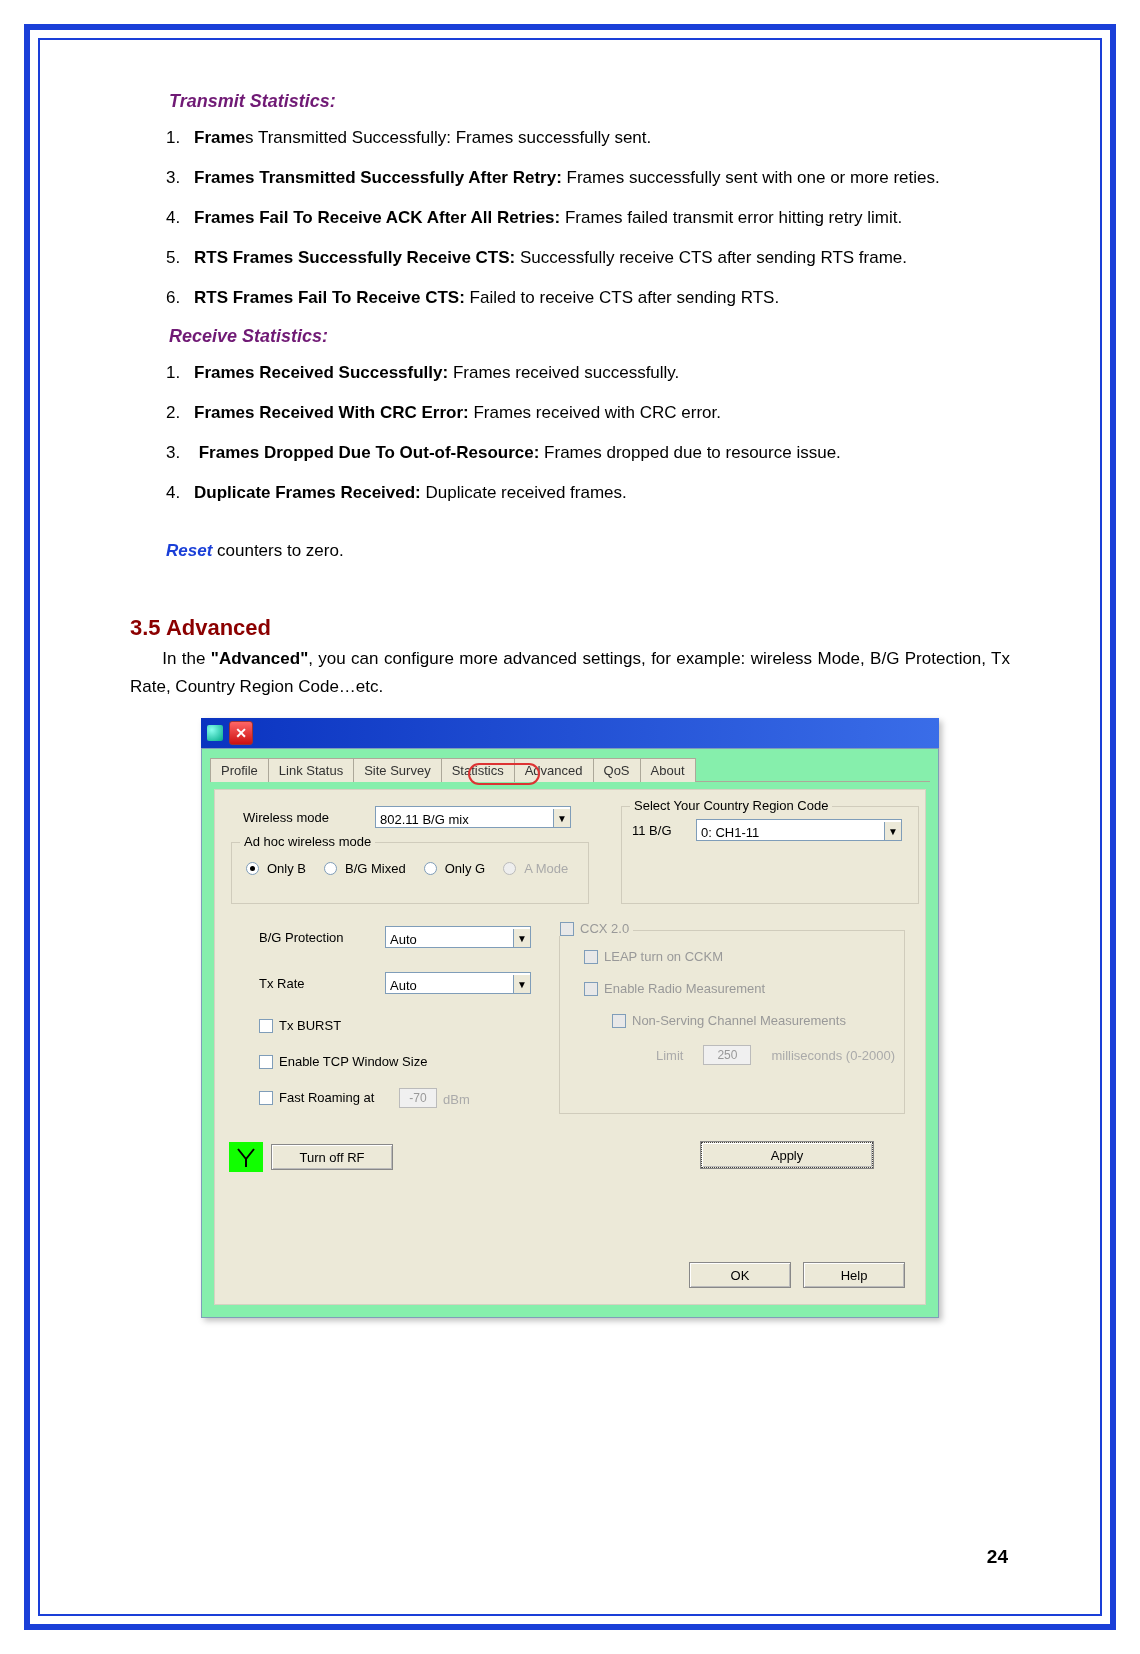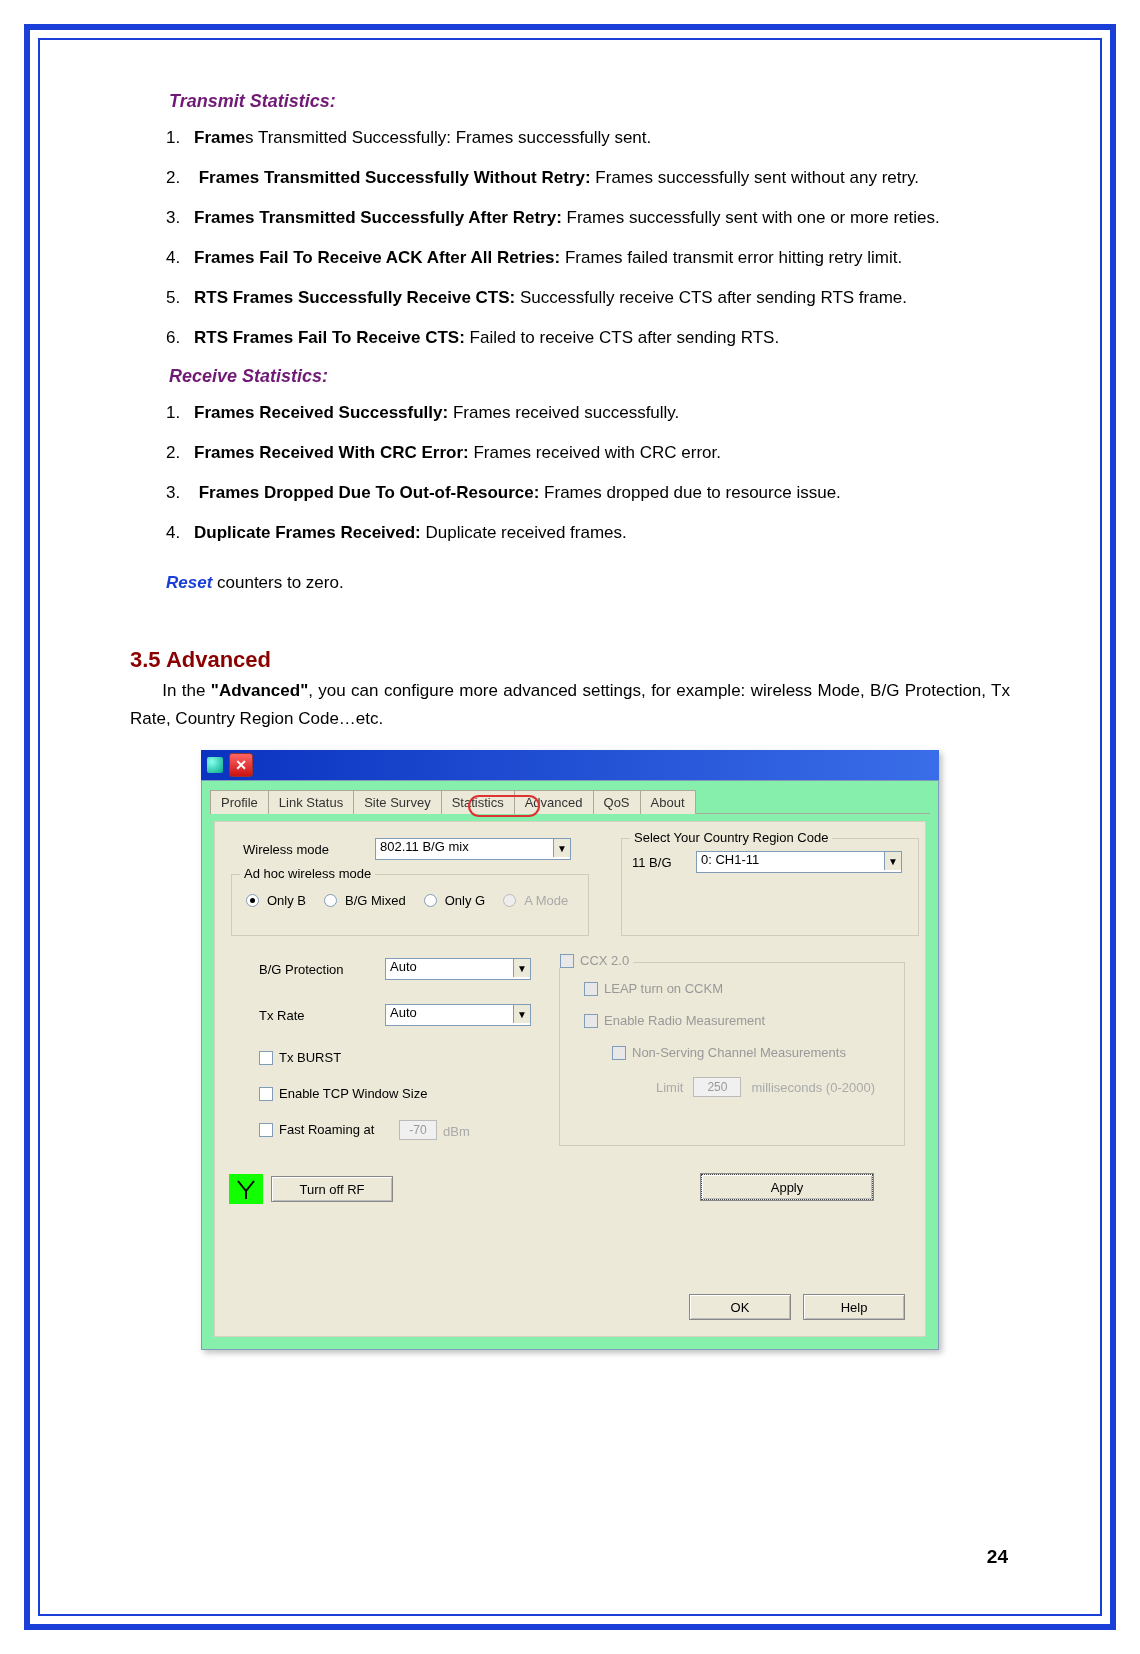--- a/index.html
+++ b/index.html
@@ -152,21 +152,21 @@
     background:#ece9d8;
   }
 
   .lbl { color:#000; font-size:13px; }
 
   .combo {
     background:#fff;
     border:1px solid #7f9db9;
     height:20px;
     display:flex;
-    align-items:flex-start;
+    align-items:flex-end;
     padding-left:4px;
     font-family: "Tahoma", sans-serif;
     font-size:13px;
   }
   .combo .caret {
     margin-left:auto;
     width:16px;
     height:18px;
     background:#ece9d8;
     border-left:1px solid #7f9db9;
@@ -269,36 +269,35 @@
 <div class="outer-frame">
   <div class="inner-frame"></div>
 </div>
 
 <div class="page-content">
 
   <div class="indent">
     <p class="sec-title">Transmit Statistics:</p>
     <ol class="stat-list">
       <li><span class="num">1.</span><span class="bold">Frame</span><span>s Transmitted Successfully: Frames successfully sent.</span></li>
-      <li style="margin-left:-36px"><span style="margin-left:36px" class="num">2.</span> <span class="bold">Frames Transmitted Successfully Without Retry:</span><span> Frames successfully sent without any retry.</span></li>
       <li style="margin-left:-72px"><span style="margin-left:72px" class="num">3.</span><span class="bold">Frames Transmitted Successfully After Retry:</span><span> Frames successfully sent with one or     more reties.</span></li>
       <li style="margin-left:-36px"><span style="margin-left:36px" class="num">4.</span><span class="bold">Frames Fail To Receive ACK After All Retries:</span><span> Frames failed transmit error hitting retry limit.</span></li>
       <li style="margin-left:-36px"><span style="margin-left:36px" class="num">5.</span><span class="bold">RTS Frames Successfully Receive CTS:</span><span> Successfully receive CTS after sending RTS frame.</span></li>
       <li><span class="num">6.</span><span class="bold">RTS Frames Fail To Receive CTS:</span><span> Failed to receive CTS after sending RTS.</span></li>
     </ol>
 
     <p class="sec-title" style="margin-top:14px">Receive Statistics:</p>
     <ol class="stat-list">
       <li><span class="num">1.</span><span class="bold">Frames Received Successfully:</span><span> Frames received successfully.</span></li>
       <li><span class="num">2.</span><span class="bold">Frames Received With CRC Error:</span><span> Frames received with CRC error.</span></li>
       <li style="margin-left:-72px"><span style="margin-left:72px" class="num">3.</span> <span class="bold">Frames Dropped Due To Out-of-Resource:</span><span> Frames dropped due to resource issue.</span></li>
       <li><span class="num">4.</span><span class="bold">Duplicate Frames Received:</span><span> Duplicate received frames.</span></li>
     </ol>
 
-    <p style="margin-top:22px; line-height:28px">
+    <p style="margin-top:30px; line-height:28px">
       <span class="reset-word">Reset</span><span> counters to zero.</span>
     </p>
   </div>
 
   <div class="h35">3.5  Advanced</div>
   <p class="p-intro">
     &nbsp;&nbsp;&nbsp;&nbsp;&nbsp;&nbsp;<span>In the </span><span class="bold">"Advanced"</span><span>, you can configure more advanced settings, for example: wireless Mode, B/G Protection, Tx Rate, Country Region Code…etc.</span>
   </p>
 
   <div class="dlg-wrap">
@@ -397,21 +396,21 @@
               <span>LEAP turn on CCKM</span>
             </label>
           <label class="chk disabled" style="position:absolute; left:24px; top:50px">
               <span class="box"></span>
               <span>Enable Radio Measurement</span>
             </label>
           <label class="chk disabled" style="position:absolute; left:52px; top:82px">
               <span class="box"></span>
               <span>Non-Serving Channel Measurements</span>
             </label>
-          <div style="position:absolute; left:96px; top:114px; display:flex; align-items:center; gap:10px; color:#aaa; font-size:13px">
+          <div style="position:absolute; left:96px; top:114px; display:flex; align-items:center; gap:20px; color:#aaa; font-size:13px">
             <span>Limit</span>
             <span class="small-input" style="width:46px">250</span>
             <span>milliseconds (0-2000)</span>
           </div>
         </div>
 
         <div style="position:absolute; left:14px; top:352px; display:flex; align-items:center; gap:8px">
           <div class="rf-icon">
             <svg width="22" height="22" viewBox="0 0 22 22">
               <path d="M3 3 L11 13 L19 3 M11 13 L11 21" stroke="#000" stroke-width="2" fill="none"></path>

